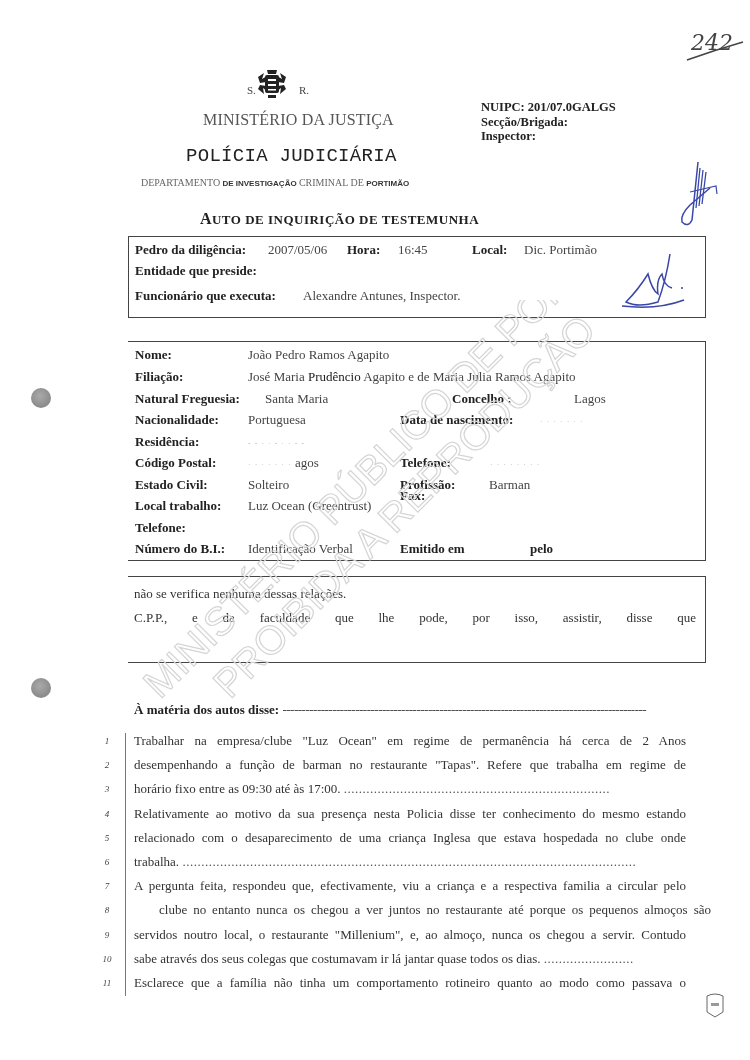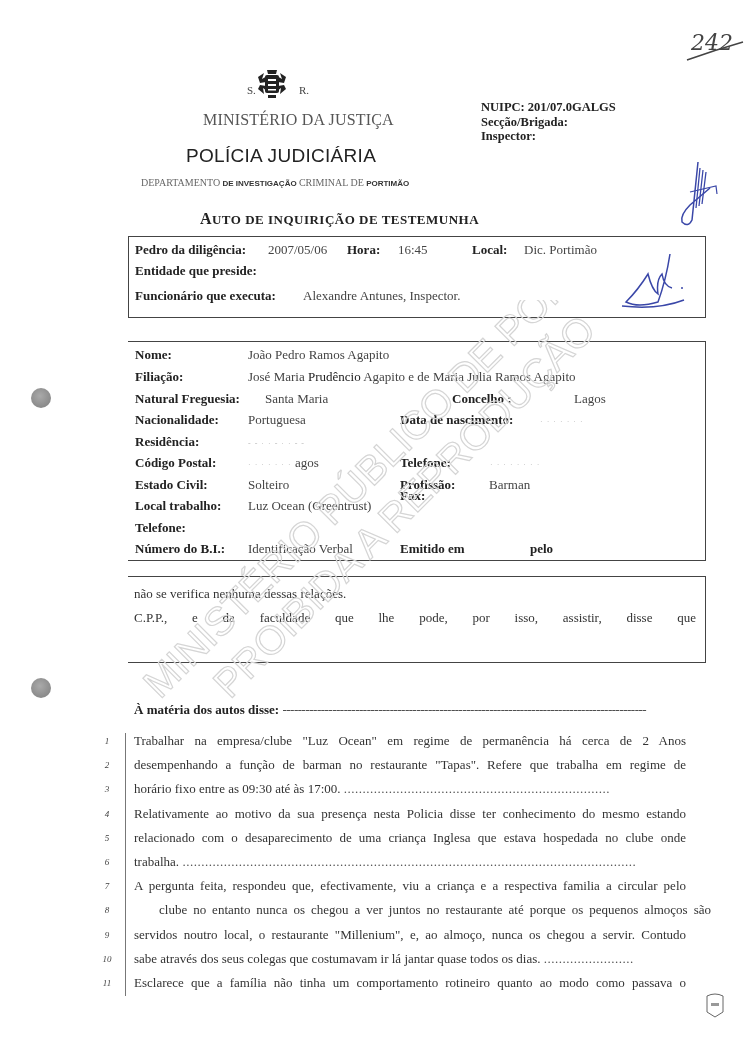--- a/index.html
+++ b/index.html
@@ -7,21 +7,21 @@
     body { position: relative; font-family: "Liberation Serif", serif; color: #333; }
 
     .abs { position: absolute; }
 
     
     .sr { left: 247px; top: 78px; width: 90px; height: 26px; font-size: 11px; color: #444; }
     .sr .s { position: absolute; left: 0; top: 6px; }
     .sr .r { position: absolute; left: 52px; top: 6px; }
     .crest { left: 255px; top: 67px; width: 34px; height: 34px; }
     .ministerio { left: 203px; top: 111px; font-size: 16px; color: #555; letter-spacing: 0.2px; }
-    .pj { left: 186px; top: 145px; font-family: Liberation Sans, sans-serif; font-size: 19px; color: #222; letter-spacing: 0.3px; }
+    .pj { left: 186px; top: 145px; font-family: Liberation Mono, monospace; font-size: 19px; color: #222; letter-spacing: 0.3px; }
     .dept { left: 141px; top: 177px; font-family: "Liberation Sans", sans-serif; font-size: 8px; color: #444; }
     .dept .light { color: #666; font-family: "Liberation Serif", serif; font-size: 10px; }
     .dept b { font-weight: bold; color: #333; }
 
     .nuipc { left: 481px; top: 100px; font-size: 12.5px; font-weight: bold; line-height: 14.5px; color: #222; }
 
     .folio { left: 685px; top: 20px; width: 60px; height: 50px; }
     .sig1 { left: 670px; top: 160px; width: 50px; height: 70px; }
     .sig2 { left: 618px; top: 250px; width: 72px; height: 62px; }
 

